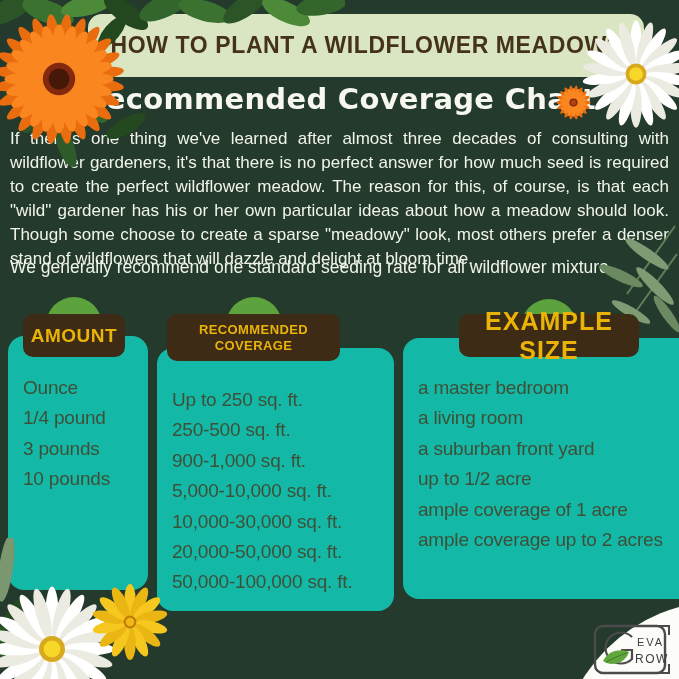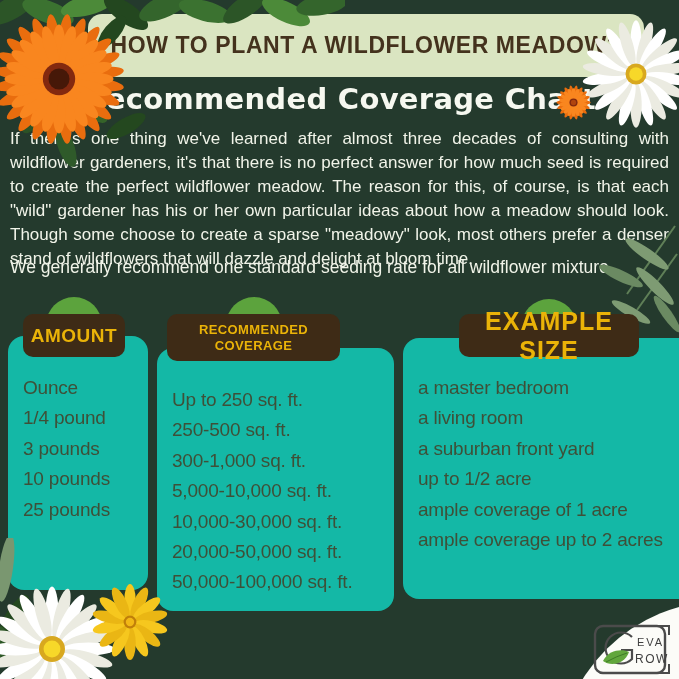--- a/index.html
+++ b/index.html
@@ -63,28 +63,27 @@
   <div class="hdr h1">AMOUNT</div>
   <div class="hdr h2">RECOMMENDED COVERAGE</div>
   <div class="hdr h3">EXAMPLE SIZE</div>
 
   <div class="panel p1">
     <div class="rows">
       <div class="cell">Ounce</div>
       <div class="cell">1/4 pound</div>
       <div class="cell">3 pounds</div>
       <div class="cell">10 pounds</div>
-      <div class="cell">25 pounds</div>
     </div>
   </div>
   <div class="panel p2">
     <div class="rows">
       <div class="cell">Up to 250 sq. ft.</div>
       <div class="cell">250-500 sq. ft.</div>
-      <div class="cell">300-1,000 sq. ft.</div>
+      <div class="cell">900-1,000 sq. ft.</div>
       <div class="cell">5,000-10,000 sq. ft.</div>
       <div class="cell">10,000-30,000 sq. ft.</div>
       <div class="cell">20,000-50,000 sq. ft.</div>
       <div class="cell">50,000-100,000 sq. ft.</div>
     </div>
   </div>
   <div class="panel p3">
     <div class="rows">
       <div class="cell">a master bedroom</div>
       <div class="cell">a living room</div>

